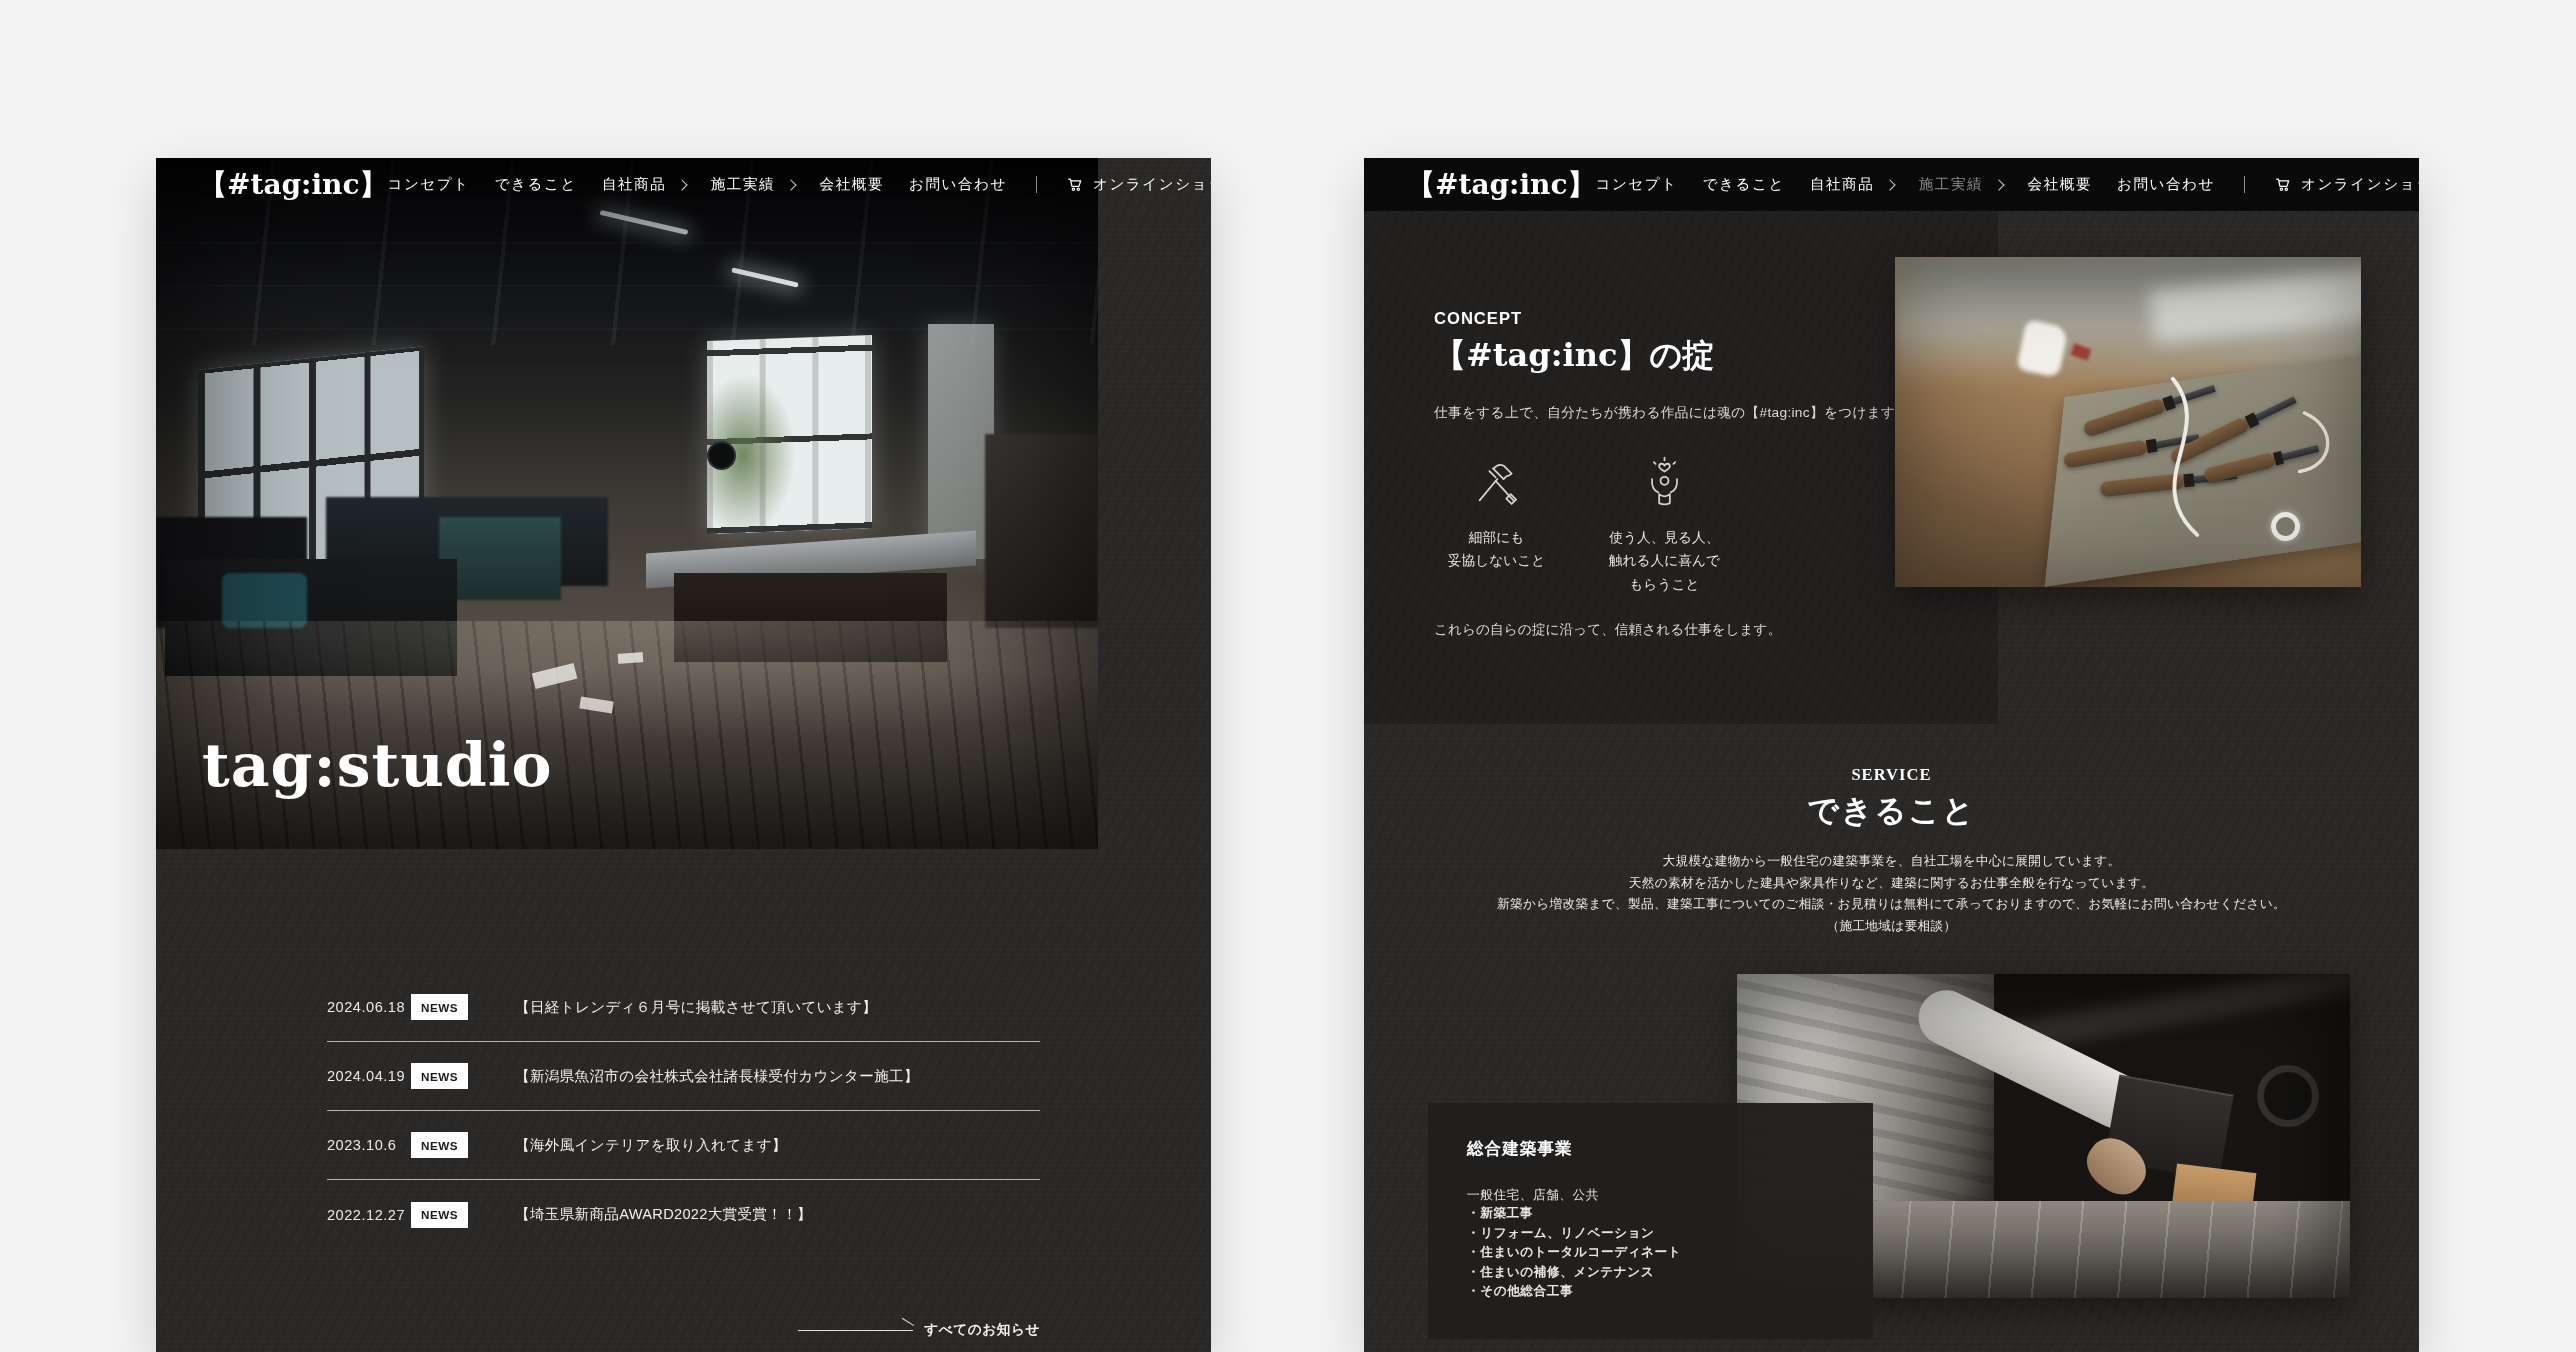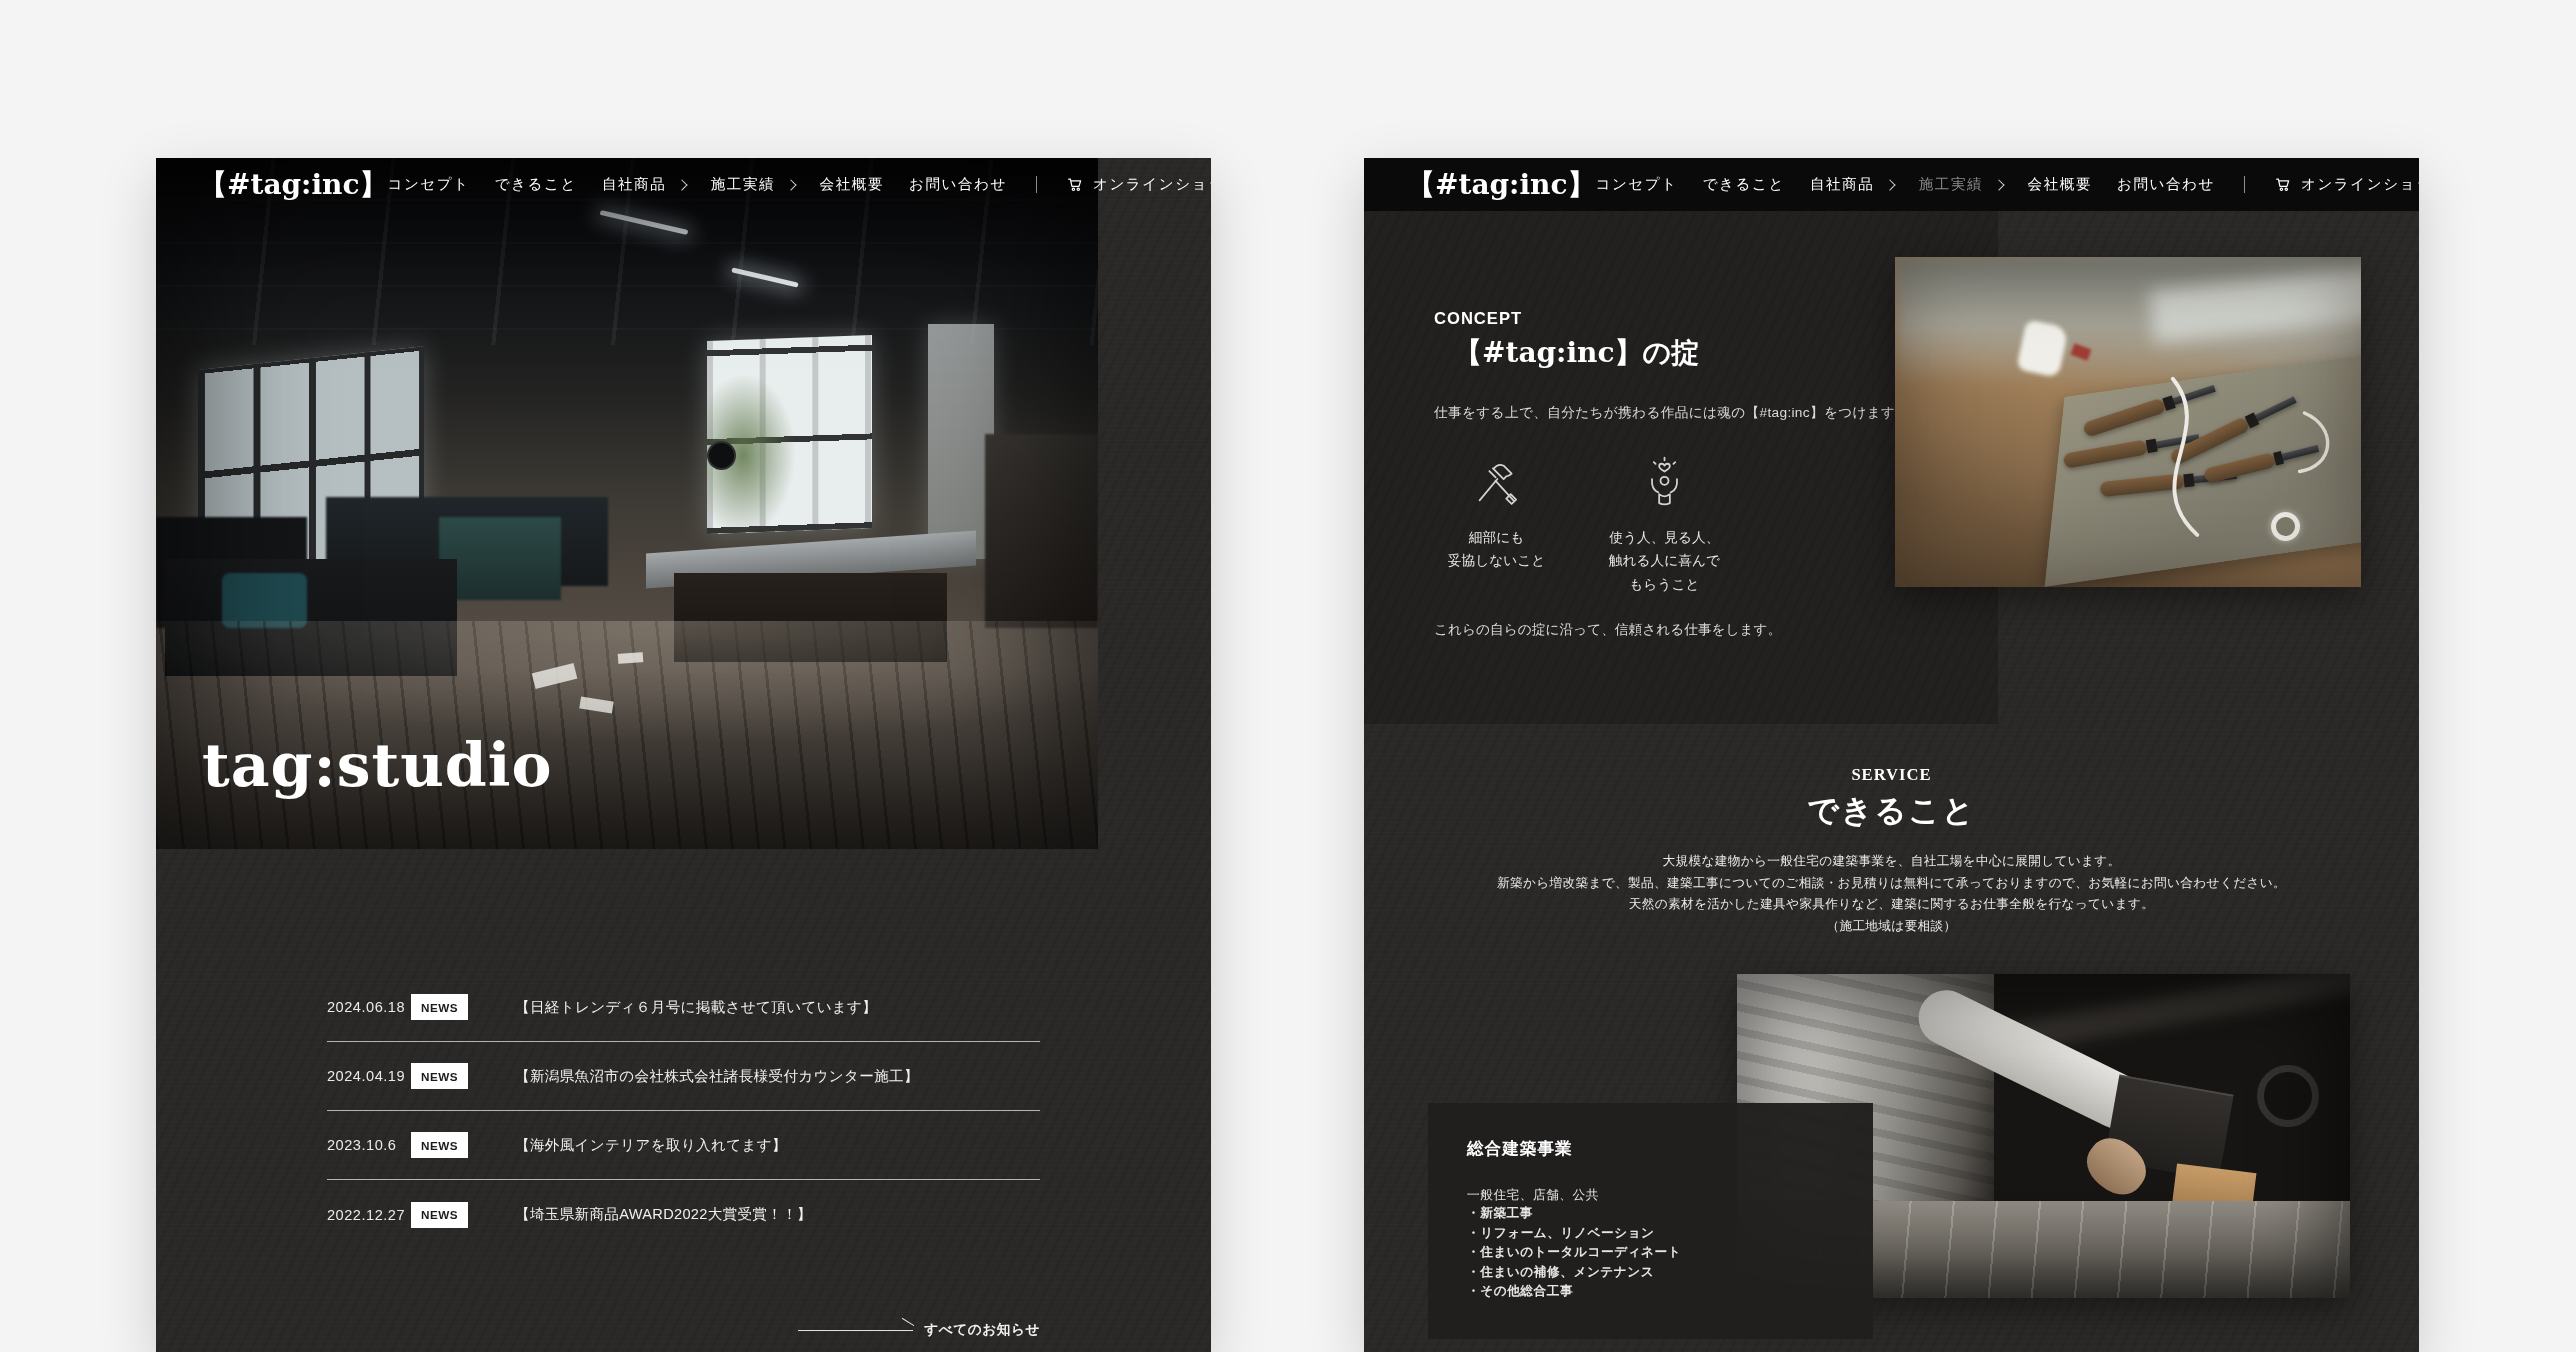--- a/index.html
+++ b/index.html
@@ -89,21 +89,21 @@
   .arrow-line:after { content:""; position:absolute; right:-1px; top:-4.9px; width:13.7px; height:1px; background:#e3e1de; transform:rotate(32deg); transform-origin:right center; }
   .all-news span.lbl { font-size:13.7px; font-weight:bold; color:#f2f0ee; letter-spacing:0.5px; }
 
   
   .concept-block { position:absolute; left:0; top:53px; width:634px; height:513px; z-index:1;
     background-color:#232120;
     background-image:repeating-linear-gradient(115deg, rgba(0,0,0,0.08) 0 2.9px, transparent 2.9px 10.7px); }
   .concept-inner { position:absolute; left:70px; top:0; width:507px; }
   .sec-label { font-size:16.6px; font-weight:bold; letter-spacing:1px; color:#fff; }
   .concept-inner .sec-label { position:absolute; top:98px; left:0; }
-  .concept-title { position:absolute; top:123px; left:0; font-size:28px; color:#fff; white-space:nowrap;margin-left:20px; }
+  .concept-title { position:absolute; top:123px; left:0; font-size:32px; color:#fff; white-space:nowrap; }
   .concept-title .tagpart { font-family:"DejaVu Serif","Liberation Serif",serif; font-weight:bold; }
   .concept-title .restpart { font-weight:bold; }
   .concept-lead { position:absolute; top:193px; left:0; width:459px; font-size:13.7px; color:#dcdad7; letter-spacing:0.3px; white-space:nowrap; }
   .principles { position:absolute; top:244px; left:0; display:flex; gap:23.4px; }
   .principle { display:flex; flex-direction:column; align-items:center; }
   .principle .picon { width:57px; height:57px; }
   .picon svg { width:100%; height:100%; stroke:#d4d2cf; fill:none; stroke-width:2; stroke-linecap:round; stroke-linejoin:round; }
   .plines { margin-top:13.7px; text-align:center; font-size:13.7px; line-height:23.4px; color:#e7e5e2; }
   .plines span { display:block; white-space:nowrap; }
   .pr1 { width:125px; } .pr2 { width:129px; } .pr3 { width:164px; }
@@ -382,22 +382,22 @@
       </svg>
       <div class="ci-ring"></div>
       <div class="vig"></div>
     </div>
 
     <div class="service">
       <div class="sec-label">SERVICE</div>
       <h2 class="service-title">できること</h2>
       <div class="service-lines">
         <div>大規模な建物から一般住宅の建築事業を、自社工場を中心に展開しています。</div>
+        <div>天然の素材を活かした建具や家具作りなど、建築に関するお仕事全般を行なっています。</div>
         <div>新築から増改築まで、製品、建築工事についてのご相談・お見積りは無料にて承っておりますので、お気軽にお問い合わせください。</div>
-        <div>天然の素材を活かした建具や家具作りなど、建築に関するお仕事全般を行なっています。</div>
         <div>（施工地域は要相談）</div>
       </div>
     </div>
 
     <div class="bottom-image">
       <div class="bi-person"></div>
       <div class="bi-arm"></div>
       <div class="bi-tool"></div>
       <div class="bi-hand"></div>
       <div class="bi-wood"></div>

